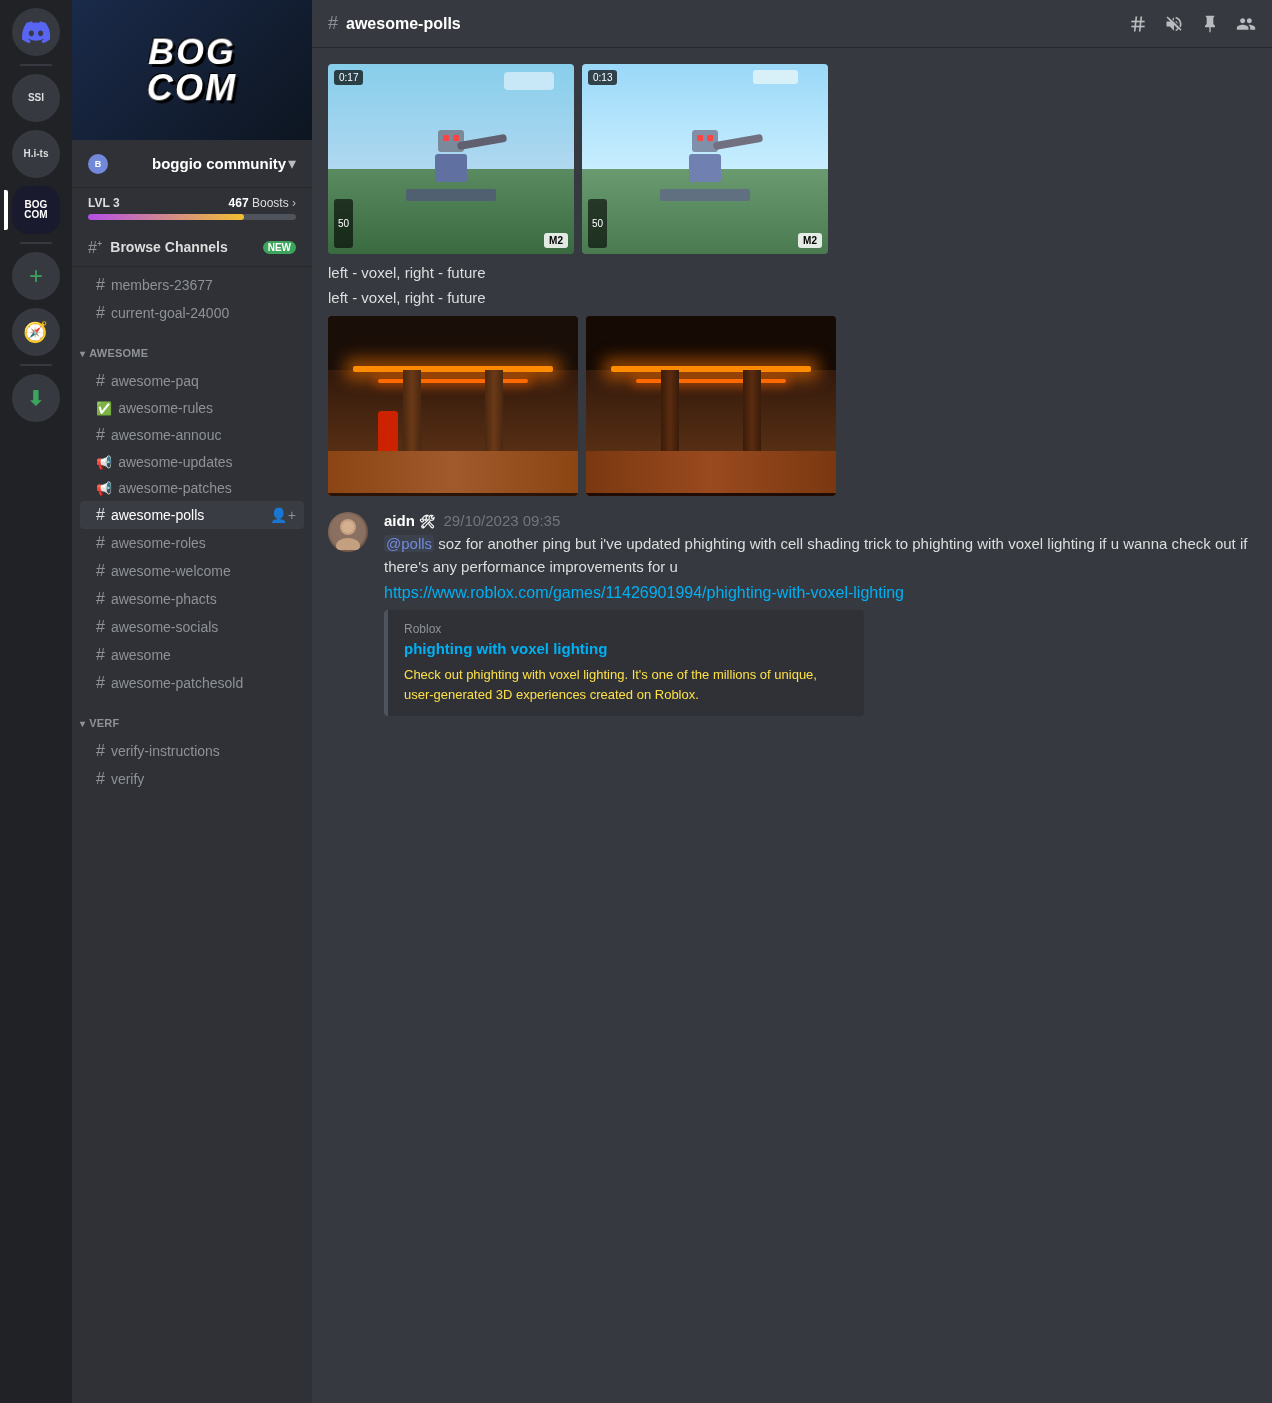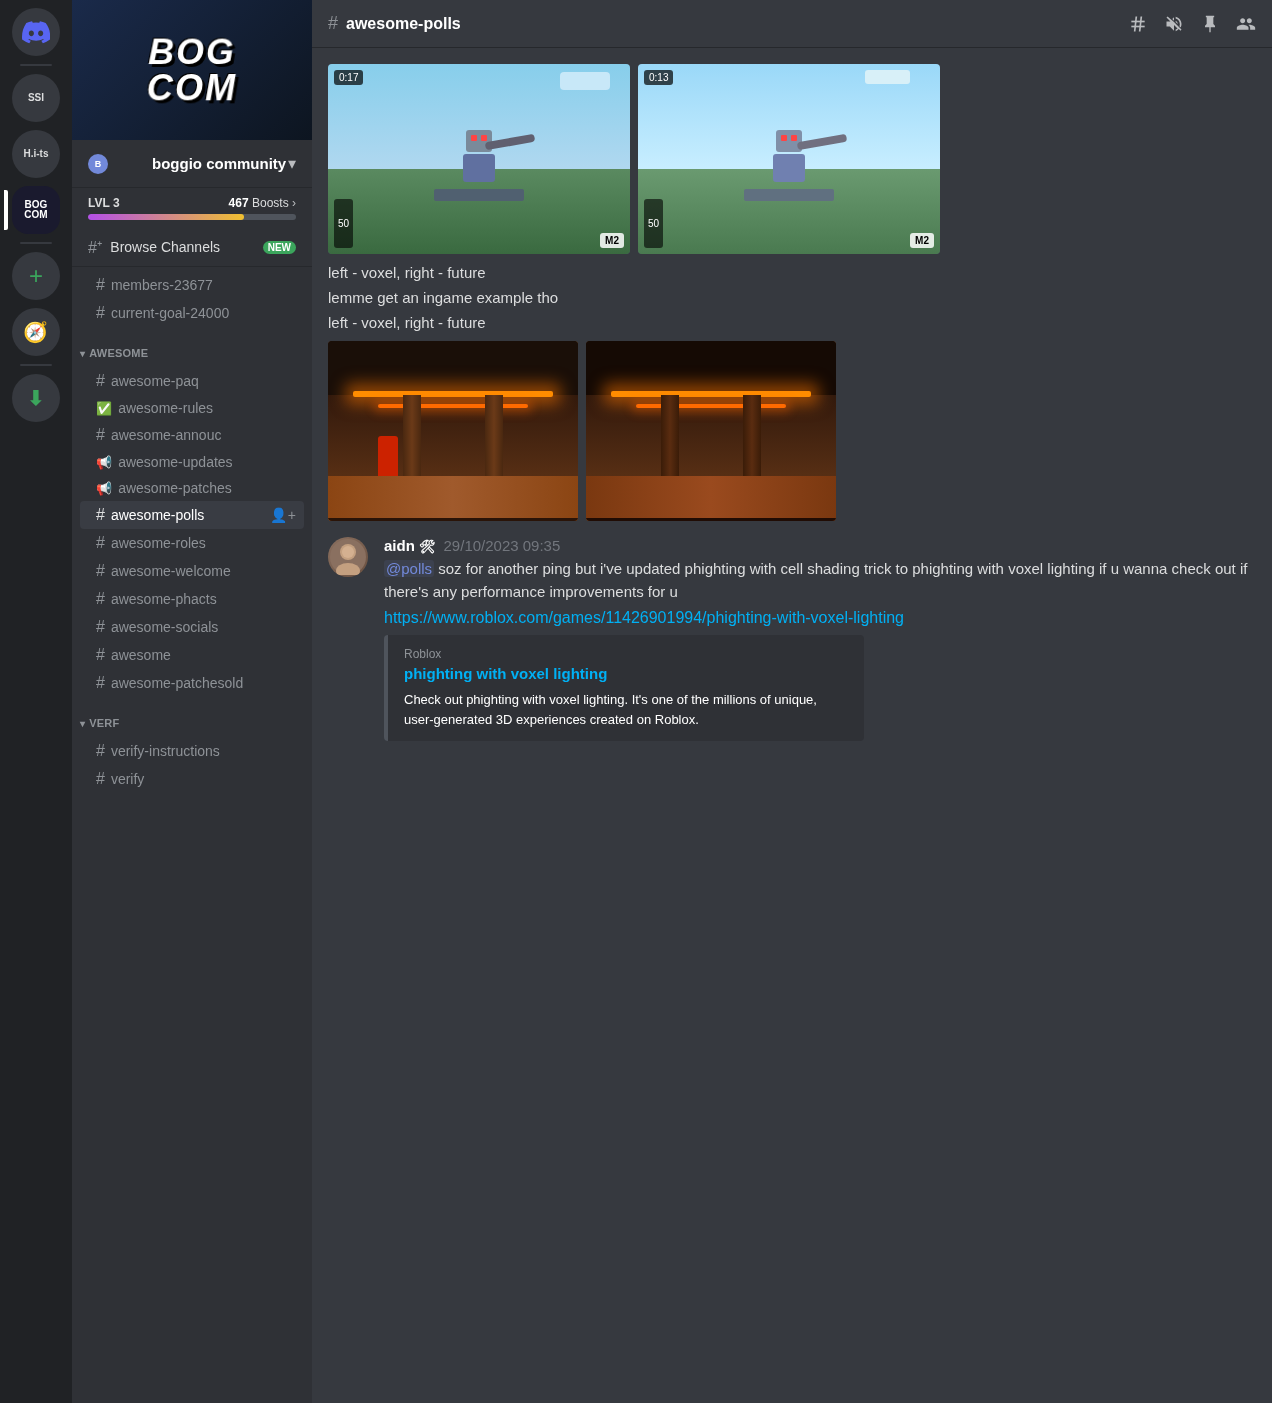--- a/index.html
+++ b/index.html
@@ -177,21 +177,21 @@
       border-bottom: 1px solid #26282c;
       gap: 8px;
     }
     .browse-icon {
       color: #8e9297;
       font-size: 16px;
     }
     .browse-label {
       font-size: 14px;
       color: #dcddde;
-      font-weight: 400;
+      font-weight: 700;
     }
     .new-badge {
       background: #3ba55c;
       color: #fff;
       font-size: 10px;
       font-weight: 700;
       padding: 1px 5px;
       border-radius: 8px;
       margin-left: auto;
     }
@@ -298,21 +298,21 @@
     .chat-body::-webkit-scrollbar { width: 8px; }
     .chat-body::-webkit-scrollbar-track { background: #2e3338; }
     .chat-body::-webkit-scrollbar-thumb { background: #202225; border-radius: 4px; }
 
     .images-row {
       display: flex;
       gap: 8px;
       margin-bottom: 8px;
     }
     .game-image {
-      width: 302px;
+      width: 246px;
       height: 190px;
       border-radius: 4px;
       overflow: hidden;
       position: relative;
       background: #4a5568;
       flex-shrink: 0;
     }
     .timer-badge {
       position: absolute;
       top: 6px;
@@ -438,21 +438,21 @@
     }
     .embed-title {
       font-size: 15px;
       font-weight: 700;
       color: #00b0f4;
       margin-bottom: 8px;
       cursor: pointer;
     }
     .embed-description {
       font-size: 13px;
-      color: #ffffff;
+      color: #fde047;
       line-height: 1.5;
     }
 
     
     .roblox-scene {
       width: 100%;
       height: 100%;
       position: relative;
       overflow: hidden;
     }
@@ -783,21 +783,20 @@
             </div>
           </div>
           <div class="timer-badge">0:13</div>
           <div class="number-badge">50</div>
           <div class="m2-badge">M2</div>
         </div>
       </div>
     </div>
 
     <div class="text-message">left - voxel, right - future</div>
-    <div class="text-message">lemme get an ingame example tho</div>
     <div class="text-message">left - voxel, right - future</div>
 
     <div class="images-row-2">
       <div class="interior-image">
         <div class="room-scene">
           <div class="room-ceiling"></div>
           <div class="room-floor"></div>
 
           <div style="position:absolute;top:28%;left:10%;right:10%;height:6px;background:#ff8c00;box-shadow:0 0 15px 8px rgba(255,120,0,0.5);border-radius:2px;"></div>
           <div style="position:absolute;top:35%;left:20%;right:20%;height:4px;background:#ff6a00;box-shadow:0 0 10px 5px rgba(255,100,0,0.3);border-radius:2px;"></div>

